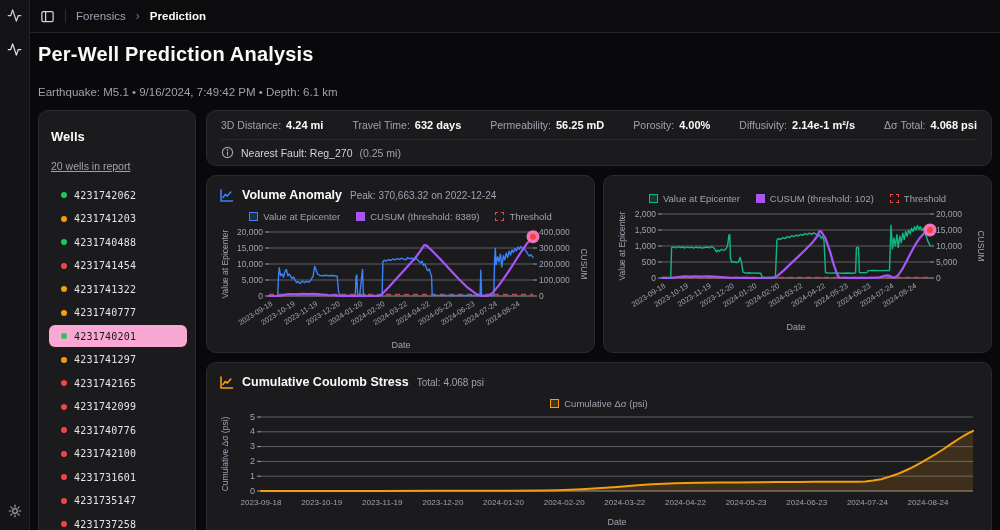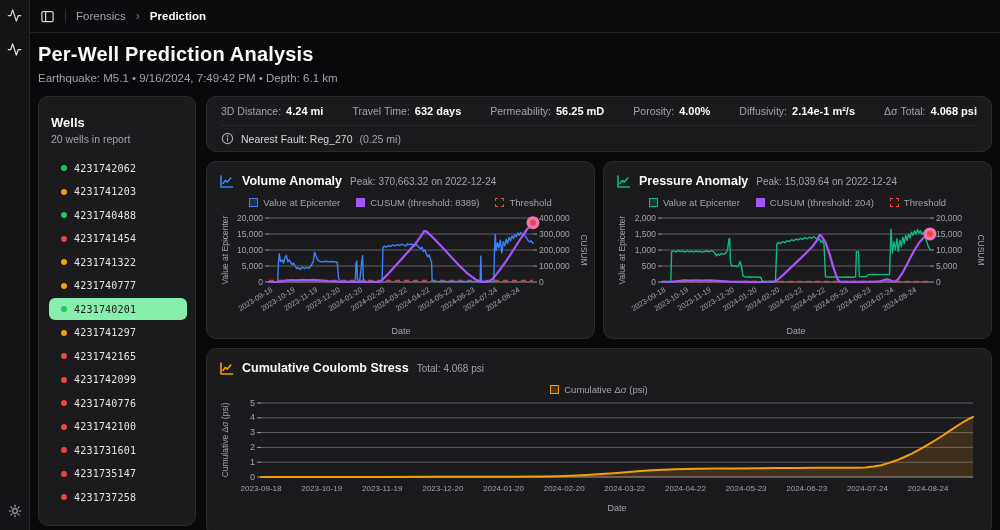--- a/index.html
+++ b/index.html
@@ -15,37 +15,37 @@
   
   .topbar { margin-left:30px; height:16px; border-bottom:1px solid #232327; background:#0c0c0e;
     display:flex; align-items:center; padding:16px 10px; gap:10px; }
   .topbar .vdiv { width:1px; height:14px; background:#2e2e33; }
   .crumb-muted { font-size:11.5px; color:#9ca3af; cursor:default; }
   .crumb-current { font-size:11.5px; color:#fafafa; font-weight:600; }
   .chev { color:#6b7280; font-size:12px; }
 
   .content { margin-left:30px; padding:10px 8px 8px 8px; }
   .page-title { font-size:20px; font-weight:700; letter-spacing:0.2px; }
-  .page-sub { font-size:11.5px; color:#a1a1aa; margin-top:6px; }
+  .page-sub { font-size:11.5px; color:#a1a1aa; margin-top:20px; }
 
   .layout { display:flex; gap:10px; margin-top:12px; }
 
   .card { background:#1b1b1e; border:1px solid #2a2a2f; border-radius:10px; }
 
   
   .wells { width:158px; height:430px; padding:18px 8px 8px 10px; overflow:hidden; flex:none; }
   .wells-title { font-size:13px; font-weight:700; padding-left:2px; }
-  .wells-sub { font-size:10.5px; color:#9ca3af; margin-top:3px; padding-left:2px; }
+  .wells-sub { font-size:10.5px; color:#9ca3af; margin-top:16px; padding-left:2px;text-decoration:underline; }
   .well-list { margin-top:12px; }
   .well-row { display:flex; align-items:center; gap:7px; height:22px; margin-bottom:1.5px;
     padding-left:12px; border-radius:6px; cursor:pointer; }
   .well-row .dot { width:6px; height:6px; border-radius:50%; flex:none; }
   .well-row .wid { font-family:"DejaVu Sans Mono", monospace; font-size:10px; font-weight:400;
     color:#e4e4e7; letter-spacing:0.2px; }
-  .well-row.selected { background:#86efac; }
+  .well-row.selected { background:#f9a8d4; }
   .well-row.selected .wid { color:#18181b; }
 
   
   .rightcol { flex:1; display:flex; flex-direction:column; gap:9px; min-width:0; }
 
   .stats-card { padding:0 14px; }
   .stats-row { height:28px; display:flex; align-items:center; justify-content:space-between; }
   .stat { display:flex; align-items:baseline; gap:5px; white-space:nowrap;text-align:center; }
   .stat-label { font-size:10.5px; color:#9ca3af; }
   .stat-value { font-size:11px; font-weight:700; color:#fafafa; }
@@ -292,38 +292,28 @@
                 </g>
                 <line x1="50" y1="70.65776" x2="314" y2="70.65776" stroke="#b94a48" stroke-width="1.6" stroke-dasharray="5 4"></line>
                 <polyline points="50.0,71.7 58.7,71.6 59.4,54.1 60.2,43.8 61.6,51.5 63.1,49.9 64.5,53.1 66.0,47.7 67.4,45.4 68.9,51.8 70.3,49.9 71.8,52.5 73.2,54.7 74.7,53.1 76.1,56.0 77.6,58.6 79.0,57.6 81.2,59.5 83.4,57.0 85.5,58.6 87.7,57.3 89.9,58.2 92.1,55.7 94.2,51.8 95.7,42.2 97.1,46.1 98.6,49.9 100.8,51.5 103.7,51.8 106.6,51.2 109.5,51.8 112.4,51.5 115.3,51.8 118.2,52.2 119.6,68.2 121.1,71.2 125.4,71.5 129.8,71.5 134.1,71.6 136.3,71.5 137.0,53.1 137.8,50.9 138.5,69.8 140.7,71.3 142.8,51.5 143.6,45.4 144.3,69.1 146.5,71.4 151.5,71.5 156.6,71.5 161.7,71.5 163.1,71.5 163.9,37.8 165.3,36.2 167.5,37.1 169.7,35.5 171.8,36.5 174.0,34.9 176.2,35.8 178.4,34.6 180.5,35.5 182.7,34.2 184.9,35.2 187.1,35.8 188.5,33.6 190.7,34.9 192.9,33.9 195.1,36.2 197.2,34.2 199.4,36.8 201.6,39.0 203.0,37.1 204.5,41.6 205.9,40.0 207.4,44.2 208.8,46.7 210.3,45.1 211.7,49.9 212.5,51.8 213.2,70.9 216.8,71.4 224.1,71.5 231.3,71.5 238.6,71.5 245.8,71.5 253.1,71.5 260.3,71.5 261.1,71.2 261.8,46.1 262.5,70.9 266.1,71.4 271.2,71.5 274.8,71.4 275.6,36.8 276.3,24.3 277.0,40.6 278.5,32.6 279.9,37.8 281.4,30.1 282.8,42.9 284.3,31.7 285.7,35.8 287.2,29.1 288.6,33.6 290.1,27.2 291.5,31.0 293.0,25.9 294.4,28.5 295.9,24.6 297.3,26.9 298.8,23.0 300.2,25.3 301.7,22.4 303.1,24.3 304.6,23.4 306.0,25.9 307.5,27.8 308.9,30.1 310.4,32.0 311.8,30.7 314.0,33.3" fill="none" stroke="#3b82f6" stroke-width="1.4" stroke-linejoin="round" stroke-linecap="round"></polyline>
                 <polyline points="50.0,72.0 60.2,71.8 66.0,70.7 71.8,70.0 77.6,70.3 83.4,69.8 89.2,70.2 95.0,69.9 100.8,70.4 108.0,71.0 115.3,71.4 122.5,71.8 133.4,71.9 144.3,72.0 158.8,72.0 162.4,70.7 169.7,63.2 176.9,55.2 184.2,47.2 191.4,39.2 198.0,31.7 202.3,25.6 205.2,21.1 207.4,21.4 213.9,27.5 222.6,36.5 231.3,45.9 240.0,55.2 248.7,63.7 257.4,70.1 262.5,71.9 266.1,72.0 269.0,71.6 273.4,69.1 279.2,62.1 285.0,54.1 290.8,45.6 296.6,36.5 302.4,27.5 308.2,19.2 314.0,12.7" fill="none" stroke="#a855f7" stroke-width="2.2" stroke-linejoin="round" stroke-linecap="round"></polyline>
                 <circle cx="314" cy="12.693919999999999" r="6.5" fill="#f472b6"></circle>
                 <circle cx="314" cy="12.693919999999999" r="3" fill="#ef4444"></circle>
               </svg></div>
         </div>
 
         <div class="card chart-card">
-          <div class="chart-header">
-            <span class="chart-icon" style="color: rgb(16, 185, 129);">
-              <svg width="15" height="15" viewBox="0 0 15 15" fill="none" stroke="currentColor" stroke-width="1.6" stroke-linecap="round" stroke-linejoin="round">
-                  <path d="M2 2 V13 H13.5"></path>
-                  <polyline points="4,9.5 6.3,6.5 8.3,8 11.8,4"></polyline>
-                </svg>
-            </span>
-            <span class="chart-title">Pressure Anomaly</span>
-            <span class="chart-peak">Peak: 15,039.64 on 2022-12-24</span>
-          </div>
           <div class="legend" id="legend-1">
               <span class="legend-item">
                 <span class="sw" style="border: 1.5px solid rgb(16, 185, 129); background: rgba(16, 185, 129, 0.2);"></span>
                 <span>Value at Epicenter</span>
               </span>
               <span class="legend-item">
                 <span class="sw" style="background: rgb(168, 85, 247);"></span>
-                <span>CUSUM (threshold: 204)</span>
+                <span>CUSUM (threshold: 102)</span>
               </span>
               <span class="legend-item">
                 <span class="sw" style="border: 1.5px dashed rgb(239, 68, 68);"></span>
                 <span>Threshold</span>
               </span>
             </div>
           <div id="plot-1"><svg width="368" height="128">
                 <g>
                   <line x1="46" y1="72" x2="314" y2="72" stroke="#9b9ba3" stroke-width="1"></line>
                   <line x1="42" y1="72" x2="46" y2="72" stroke="#9ca3af" stroke-width="1"></line>

